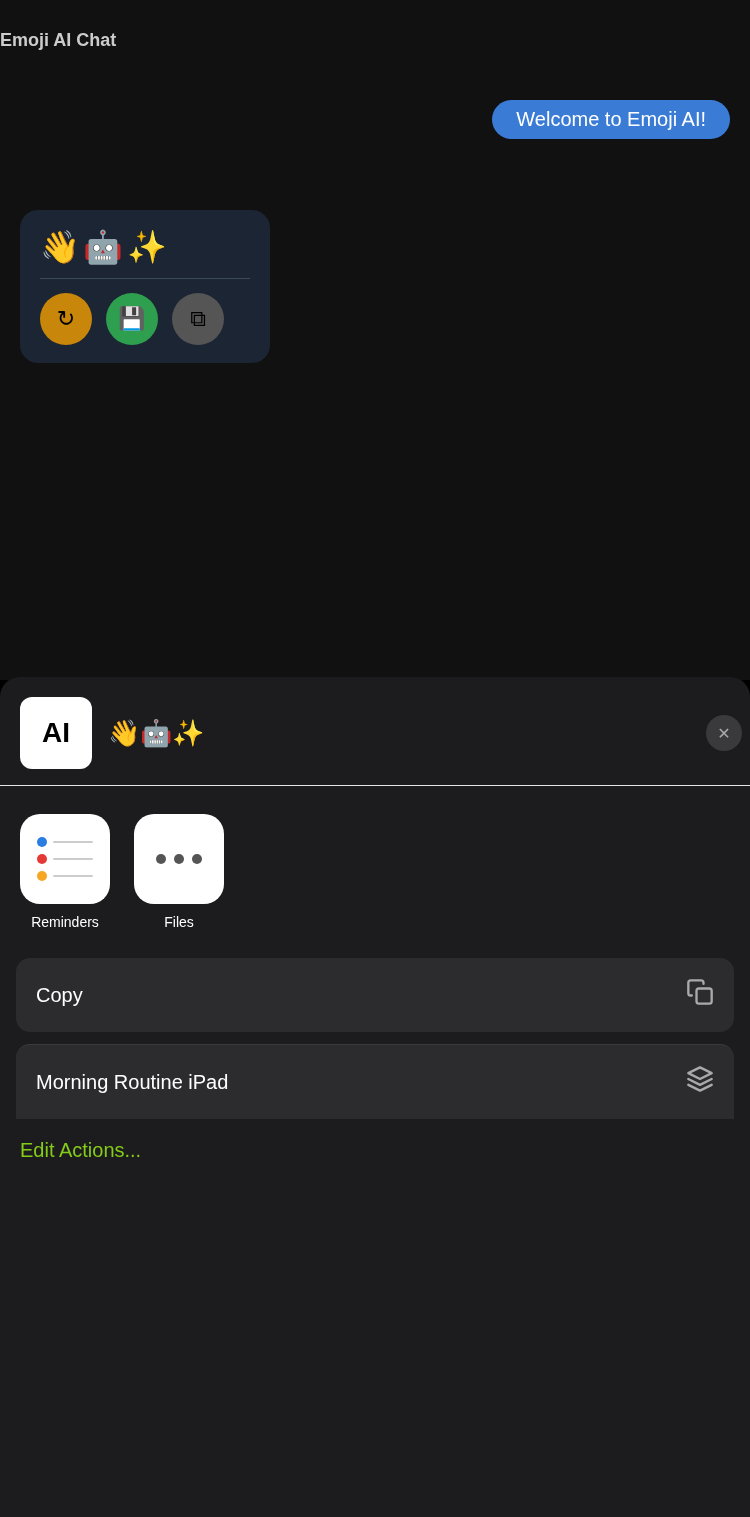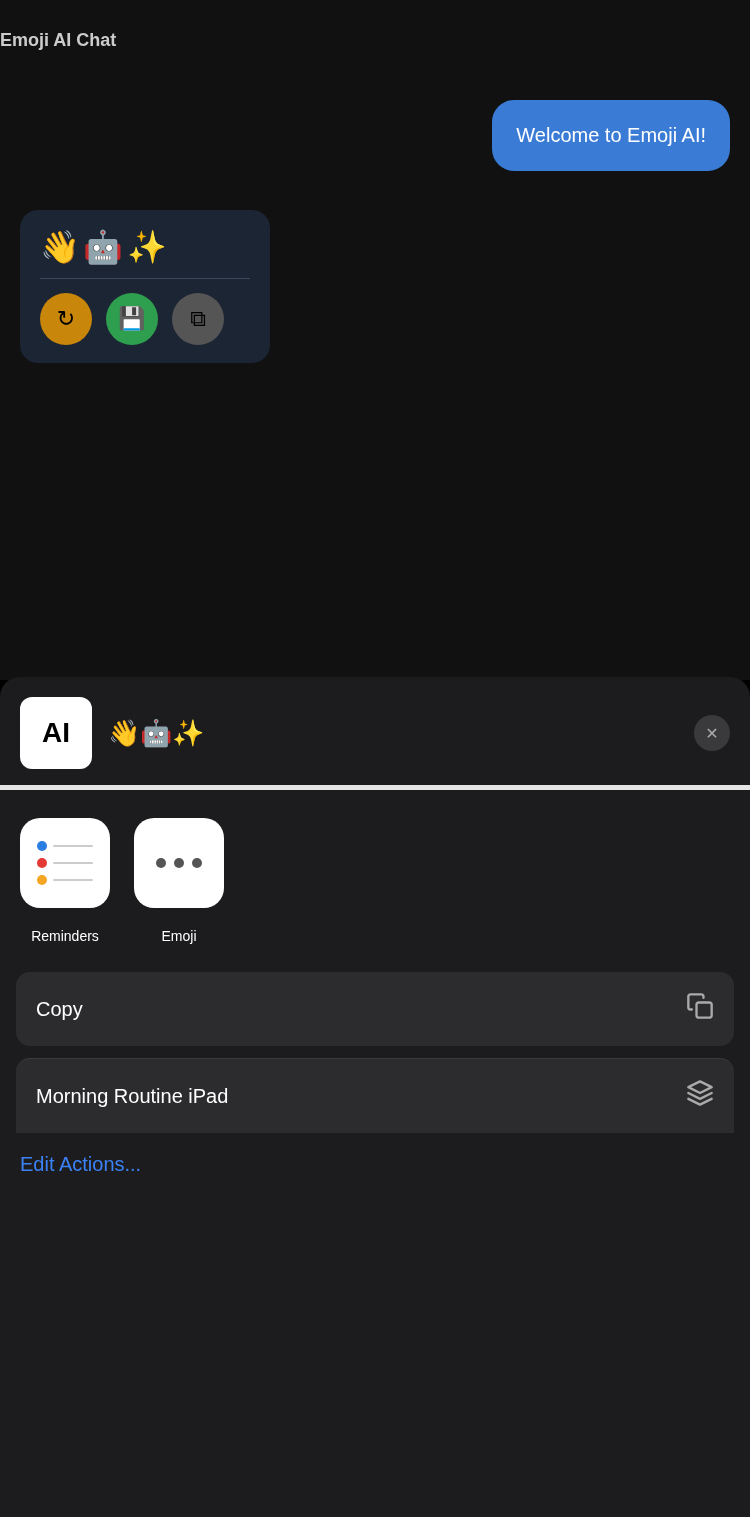--- a/index.html
+++ b/index.html
@@ -28,21 +28,21 @@
     }
 
     .message-bubble-user {
       position: absolute;
       right: 20px;
       top: 100px;
       background: #3a7bd5;
       color: #fff;
       font-size: 20px;
       font-weight: 500;
-      padding: 24px 24px;
+      padding: 8px 24px;
       border-radius: 22px;
       max-width: 380px;
     }
 
     .message-bubble-bot {
       position: absolute;
       left: 20px;
       top: 210px;
       background: #1c2533;
       border-radius: 18px;
@@ -91,22 +91,22 @@
       width: 750px;
       height: 840px;
       background: #1c1c1e;
       border-radius: 20px 20px 0 0;
     }
 
     
     .share-header {
       display: flex;
       align-items: center;
-      padding: 20px 20px 16px 20px;
-      border-bottom: 5px solid #e5e5e5;
+      padding: 20px 8px 16px 20px;
+      border-bottom: 1px solid #e5e5e5;
     }
 
     .share-ai-box {
       width: 72px;
       height: 72px;
       background: #fff;
       border-radius: 12px;
       display: flex;
       align-items: center;
       justify-content: center;
@@ -140,21 +140,21 @@
     .app-icons-row {
       display: flex;
       padding: 28px 20px 20px 20px;
       gap: 24px;
     }
 
     .app-item {
       display: flex;
       flex-direction: column;
       align-items: center;
-      gap: 20px;
+      gap: 10px;
       cursor: pointer;
     }
 
     .app-icon-box {
       width: 90px;
       height: 90px;
       background: #fff;
       border-radius: 20px;
       display: flex;
       align-items: center;
@@ -256,21 +256,21 @@
       font-size: 20px;
       font-weight: 400;
     }
 
     .action-icon {
       color: #aaa;
       font-size: 22px;
     }
 
     .edit-actions-btn {
-      color: #3b82f6;
+      color: #84cc16;
       font-size: 20px;
       padding: 20px 20px;
       cursor: pointer;
       background: none;
       border: none;
       text-align: left;
     }
 
     
     .icon-copy-svg, .icon-files-svg, .icon-stack-svg {
@@ -342,21 +342,21 @@
     </div>
 
     <div class="app-item">
       <div class="app-icon-box">
         <div class="more-icon">
           <div class="more-dot"></div>
           <div class="more-dot"></div>
           <div class="more-dot"></div>
         </div>
       </div>
-      <span class="app-icon-label">Emoji</span>
+      <span class="app-icon-label">Files</span>
     </div>
 
   </div>
 
   
   <div class="action-list">
 
     <div class="action-row action-row-standalone" style="margin-bottom:10px;">
       <span class="action-label">Copy</span>
       <span class="action-icon">

